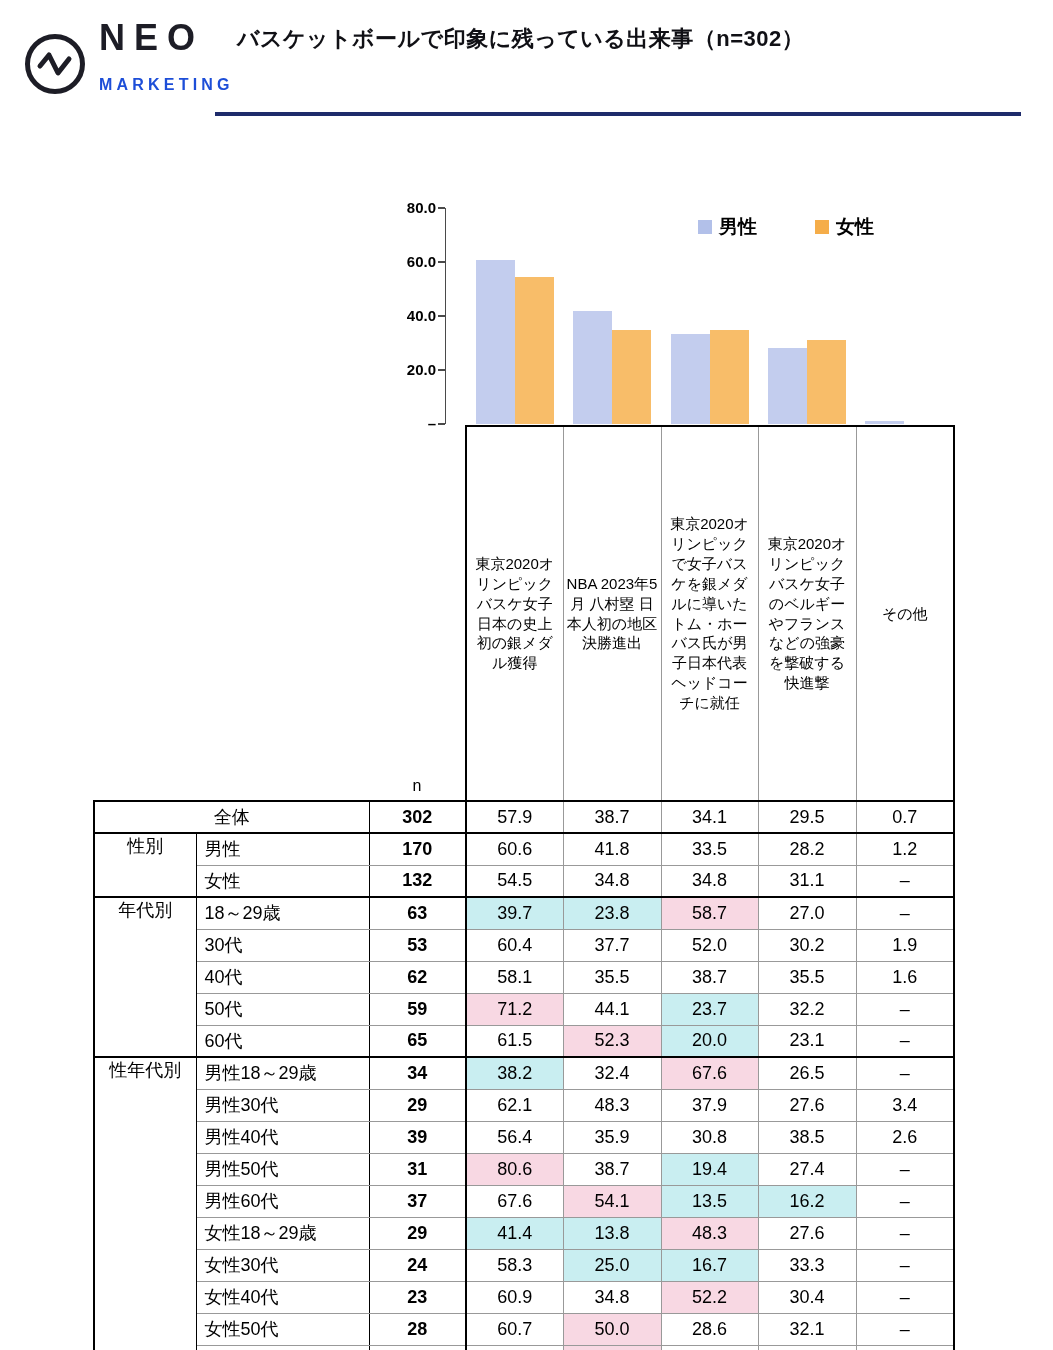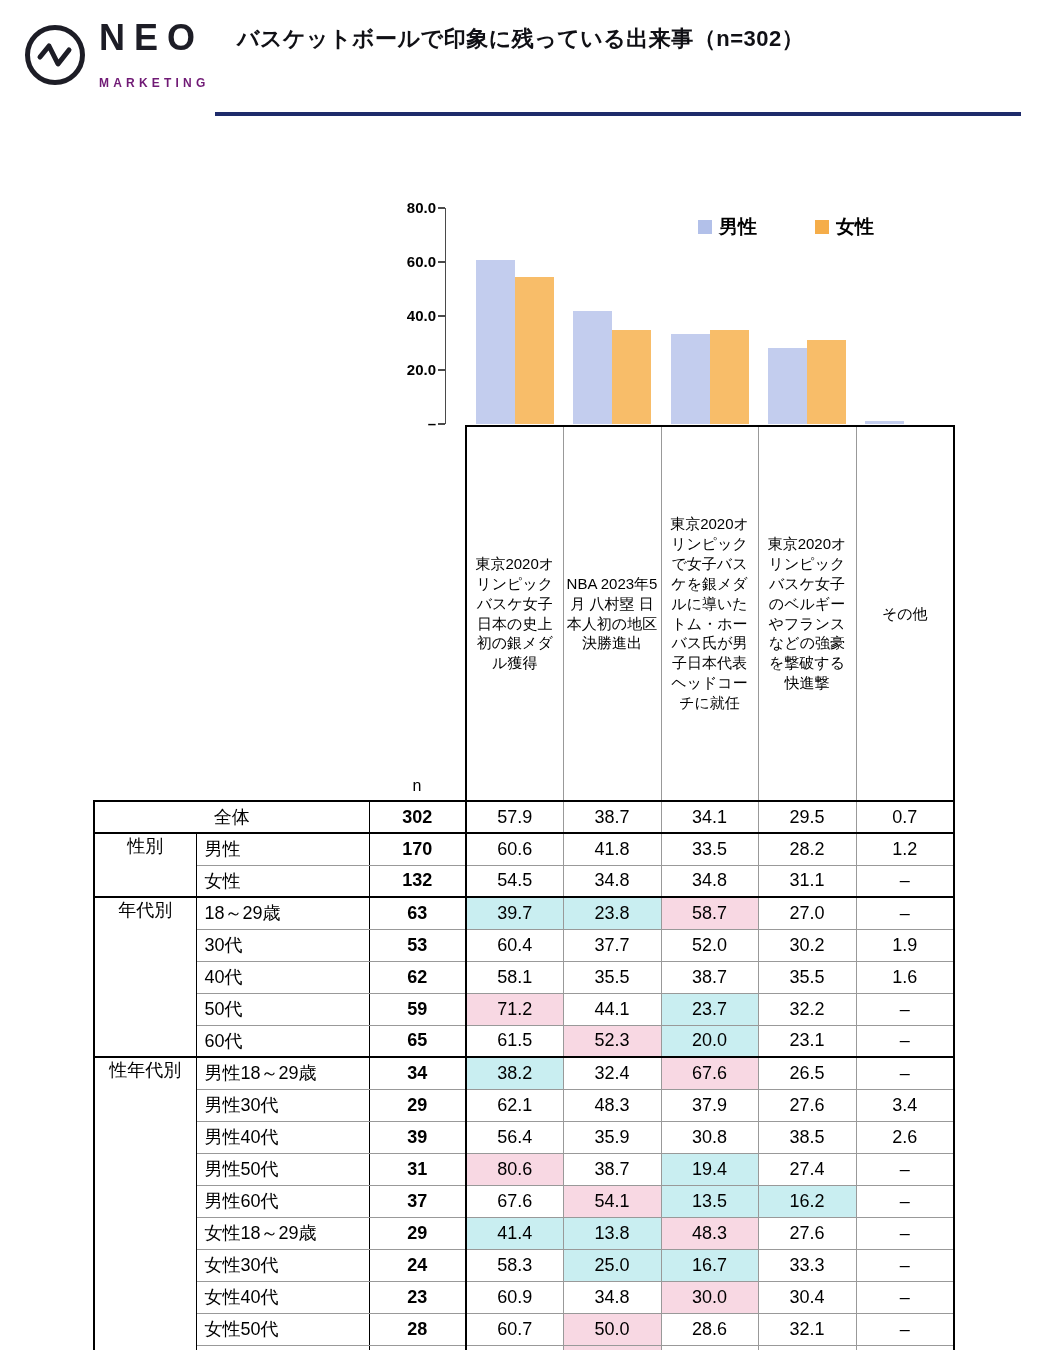--- a/index.html
+++ b/index.html
@@ -1,25 +1,25 @@
 <!DOCTYPE html>
 <html><head>
 <meta charset="utf-8">
 <style>
   * { margin:0; padding:0; box-sizing:border-box; }
   html,body { background:#ffffff; }
   body { font-family:"Liberation Sans","DejaVu Sans",sans-serif; color:#111; }
   #page { position:relative; width:1053px; height:1350px; background:#fff; overflow:hidden; }
 
   
-  #logo { position:absolute; left:25px; top:20px; display:flex; align-items:center; gap:14px; color:#1d1d26; }
+  #logo { position:absolute; left:25px; top:20px; display:flex; align-items:flex-end; gap:14px; color:#1d1d26; }
   #logo-circle { width:60px; height:60px; border:5px solid #1d1d26; border-radius:50%;
                  display:flex; align-items:center; justify-content:center; }
   #logo-name { font-size:36px; font-weight:800; letter-spacing:9px; line-height:1; color:#1d1d26; }
-  #logo-sub  { font-size:12px; font-weight:700; letter-spacing:4.2px; margin-top:20px; color:#701a75; }
+  #logo-sub  { font-size:16px; font-weight:700; letter-spacing:4.2px; margin-top:20px; color:#1d4ed8; }
   #title    { position:absolute; left:237px; top:24px; font-size:22px; font-weight:700; letter-spacing:.5px; color:#101015; }
   #subtitle { position:absolute; left:238px; top:64px; font-size:14.5px; font-weight:600; color:#101015; }
   #rule     { position:absolute; left:215px; top:112px; width:806px; height:4px; background:#1e2b6b; }
 
   
   #chart { position:absolute; left:398px; top:200px; width:560px; height:232px; }
   #plot  { position:absolute; left:47px; top:8px; width:507px; height:216px;
            border-left:1.5px solid #4a4a4a; }
   .bar { position:absolute; bottom:0; width:39px; }
   .ytick-label { position:absolute; left:0; width:38px; text-align:right; font-size:15px; font-weight:700; color:#000; }
@@ -270,21 +270,21 @@
             <td class="c-val hl-c">25.0</td>
             <td class="c-val hl-c">16.7</td>
             <td class="c-val">33.3</td>
             <td class="c-val c-val-last">–</td>
           </tr>
           <tr>
             <td class="c-label">女性40代</td>
             <td class="c-n">23</td>
             <td class="c-val">60.9</td>
             <td class="c-val">34.8</td>
-            <td class="c-val hl-p">30.0</td>
+            <td class="c-val hl-p">52.2</td>
             <td class="c-val">30.4</td>
             <td class="c-val c-val-last">–</td>
           </tr>
           <tr>
             <td class="c-label">女性50代</td>
             <td class="c-n">28</td>
             <td class="c-val">60.7</td>
             <td class="c-val hl-p">50.0</td>
             <td class="c-val">28.6</td>
             <td class="c-val">32.1</td>

